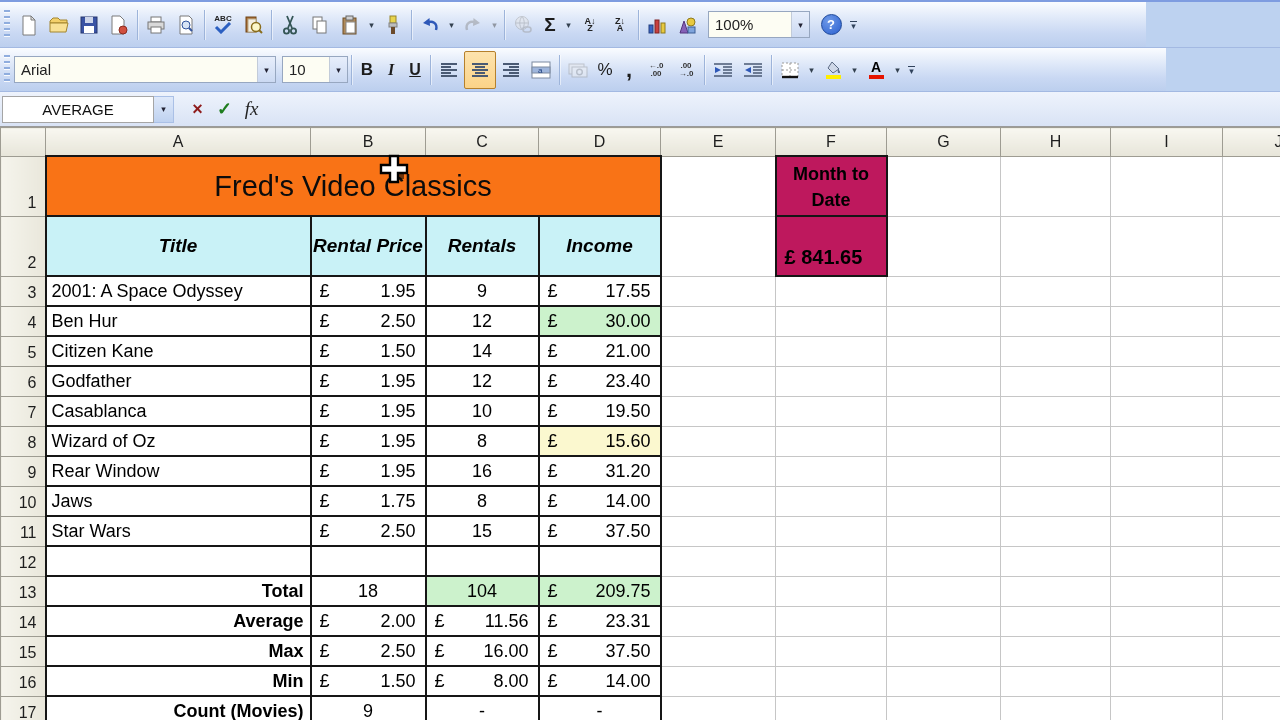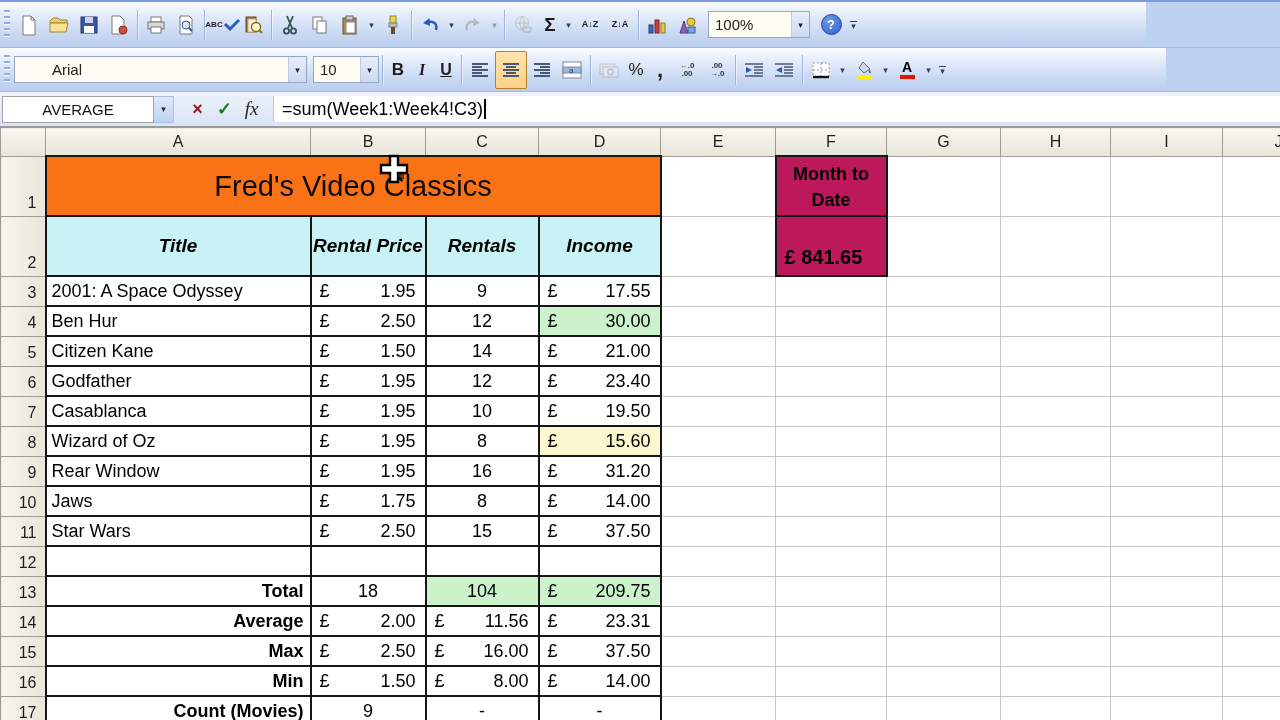--- a/index.html
+++ b/index.html
@@ -25,21 +25,21 @@
   .drop{width:13px;height:36px;display:flex;align-items:center;justify-content:center;
     font-size:9px;color:#33404f;flex:0 0 auto;}
   .txticon{font-size:16px;font-weight:bold;color:#1c1c1c;}
   .dis{opacity:.45;filter:grayscale(1);}
   .active{background:linear-gradient(#fde3ae,#fbd388);border:1px solid #b5802c;border-radius:2px;}
   .combo{height:25px;background:#fdfdf3;border:1px solid #97a7c0;display:flex;align-items:center;
     font-size:15px;color:#222;flex:0 0 auto;}
   .combo .cv{flex:1;padding-left:6px;white-space:nowrap;overflow:hidden;}
   .combo .cd{width:17px;height:100%;display:flex;align-items:center;justify-content:center;
     font-size:9px;color:#223;border-left:1px solid #c2cbd9;background:linear-gradient(#e7eefb,#cbd9f2);}
-  .sorticon{display:flex;flex-direction:row;align-items:center;line-height:7px;font-size:9px;font-weight:bold;color:#222;}
+  .sorticon{display:flex;flex-direction:column;align-items:center;line-height:7px;font-size:9px;font-weight:bold;color:#222;}
   .decicon{display:flex;flex-direction:column;line-height:8px;font-size:8px;font-weight:bold;color:#333;text-align:center;}
   .tb-opt{width:15px;height:36px;display:flex;flex-direction:column;align-items:center;justify-content:center;
     color:#30425c;font-size:9px;line-height:5px;}
   .tb-opt .bar{width:7px;border-top:1px solid #30425c;margin-bottom:2px;}
   .helpicon{width:19px;height:19px;border-radius:50%;background:radial-gradient(circle at 35% 30%,#6f9ae8,#2a5fd0);
     color:#fff;font-weight:bold;font-size:13px;display:flex;align-items:center;justify-content:center;
     border:1px solid #1c4799;}
   .fonticonA{display:flex;flex-direction:column;align-items:center;line-height:13px;}
   .fonticonA .bar{width:15px;height:4px;margin-top:1px;}
 
@@ -276,21 +276,21 @@
         <span class="bar"></span>
         <span>▾</span>
       </div>
     </div>
     <div class="tb-rest"></div>
   </div>
 
   <div class="toolbar fmt">
     <div class="tb-body">
       <div class="grip"></div>
-      <div class="combo" style="width:260px;padding-left:31px;">
+      <div class="combo" style="width:260px;">
         <span class="cv">Arial</span>
         <span class="cd">▾</span>
       </div>
       <div class="combo" style="width:64px;margin-left:6px;">
         <span class="cv">10</span>
         <span class="cd">▾</span>
       </div>
       <div class="sep"></div>
       <div class="tbtn narrow">
         <span class="txticon" style="font-size:17px;">B</span>
@@ -414,24 +414,20 @@
   </div>
 
   <div class="fbar">
     <div class="namebox">AVERAGE</div>
     <div class="name-drop">▾</div>
     <div style="width:10px;"></div>
     <div class="fbtn cancel">×</div>
     <div class="fbtn enter">✓</div>
     <div class="fbtn fx">fx</div>
     <div style="width:8px;"></div>
-    <div class="finput">
-      <span>=sum(Week1:Week4!C3)</span>
-        <span class="caret"></span>
-    </div>
   </div>
 
   <div class="grid">
     <table>
       <colgroup>
         <col style="width:45px">
           <col style="width:265px">
           <col style="width:115px">
           <col style="width:113px">
         <col style="width:122px">

